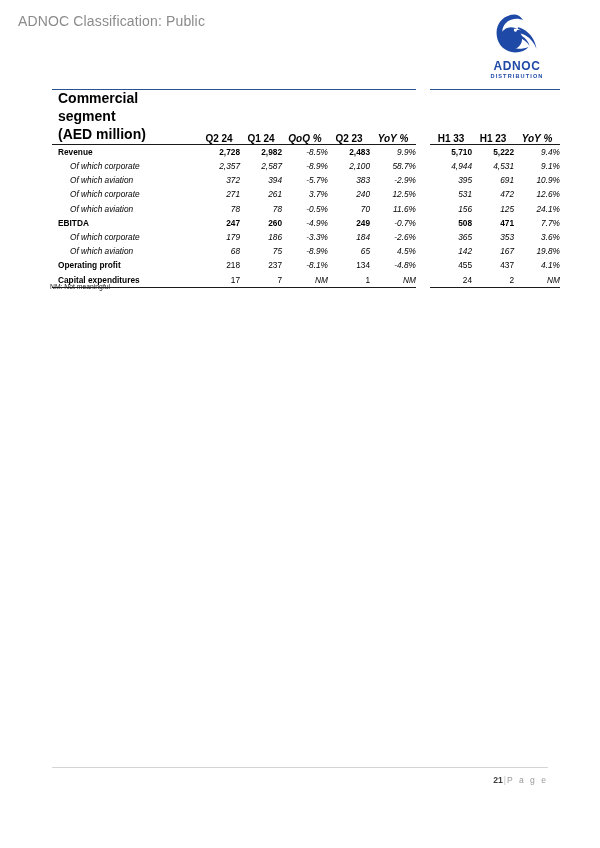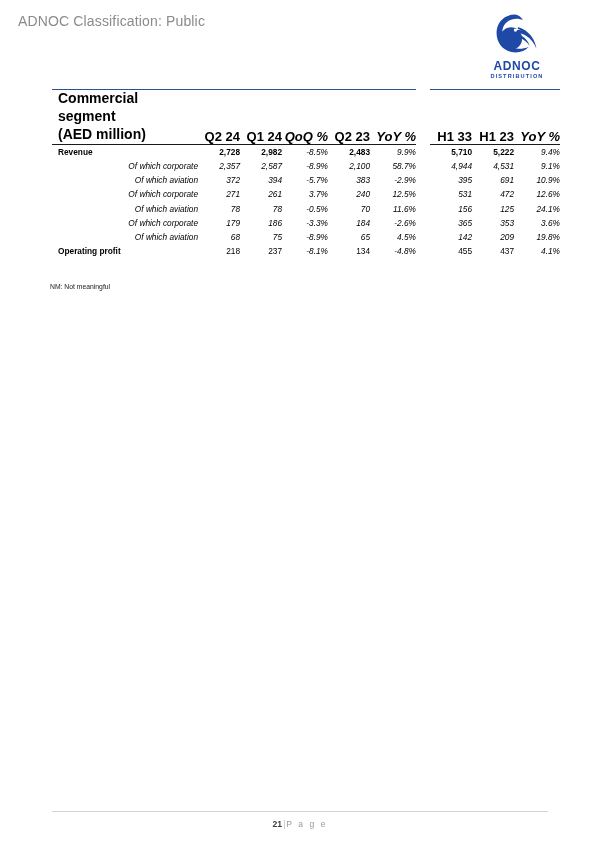--- a/index.html
+++ b/index.html
@@ -74,23 +74,23 @@
   table.fin col.c-pct      { width: 46px;  }
   table.fin col.c-gap      { width: 14px;  }
 
   table.fin th, table.fin td {
     padding: 0;
     vertical-align: bottom;
   }
 
   
   thead th {
-    font-size: 13px;
+    font-size: 10px;
     font-weight: bold;
-    text-align: right;
+    text-align: center;
     padding: 0 4px 3.5px 0;
     height: 24px;
     vertical-align: bottom;
     border-top: 1.6px solid #27538f;
     border-bottom: 1.3px solid #1a1a1a;
   }
   thead th.label-head {
     text-align: left;
     padding-left: 6px;
     line-height: 1.28;
@@ -112,21 +112,21 @@
     white-space: nowrap;
   }
   tbody td.label {
     text-align: left;
     padding-left: 6px;
   }
   tbody td.gapcol { border: none; }
 
   tr.major td           { font-weight: bold; margin-top: 40px; }
   tr.major td.label     { font-weight: bold; font-style: normal; }
-  tr.sub td             { font-style: italic; text-align: right; }
+  tr.sub td             { font-style: italic; }
   tr.sub td.label       { font-style: italic; padding-left: 18px; }
   tr.plain td.label     { font-weight: bold; font-style: normal; }
   tr.plain td.pct       { font-style: italic; }
   tr.major td.pct       { font-style: italic; font-weight: normal; }
   td.pct                { font-style: italic; }
 
   tbody tr.last-row td.bordered {
     border-bottom: 1.6px solid #1a1a1a;
   }
 
@@ -136,24 +136,24 @@
     top: 283px;
     font-size: 6.8px;
     color: #1a1a1a;
   }
 
   
   #page-footer {
     position: absolute;
     left: 52px;
     right: 52px;
-    top: 811px;
+    top: 767px;
     border-top: 1px solid #d4d4d4;
     padding-top: 7px;
-    text-align: center;
+    text-align: right;
     font-size: 8.6px;
     color: #9a9a9a;
   }
   #page-footer .pg-num {
     font-weight: bold;
     color: #3d3d3d;
     letter-spacing: 0;
   }
   #page-footer .pg-sep {
     color: #bfbfbf;
@@ -266,20 +266,32 @@
           <td class="bordered">78</td>
           <td class="bordered">78</td>
           <td class="bordered pct">-0.5%</td>
           <td class="bordered">70</td>
           <td class="bordered pct">11.6%</td>
           <td class="gapcol"></td>
           <td class="bordered">156</td>
           <td class="bordered">125</td>
           <td class="bordered pct">24.1%</td>
         </tr>
+        <tr class="major">
+          <td class="label bordered">EBITDA</td>
+          <td class="bordered">247</td>
+          <td class="bordered">260</td>
+          <td class="bordered pct">-4.9%</td>
+          <td class="bordered">249</td>
+          <td class="bordered pct">-0.7%</td>
+          <td class="gapcol"></td>
+          <td class="bordered">508</td>
+          <td class="bordered">471</td>
+          <td class="bordered pct">7.7%</td>
+        </tr>
         <tr class="sub">
           <td class="label bordered">Of which corporate</td>
           <td class="bordered">179</td>
           <td class="bordered">186</td>
           <td class="bordered pct">-3.3%</td>
           <td class="bordered">184</td>
           <td class="bordered pct">-2.6%</td>
           <td class="gapcol"></td>
           <td class="bordered">365</td>
           <td class="bordered">353</td>
@@ -287,35 +299,47 @@
         </tr>
         <tr class="sub">
           <td class="label bordered">Of which aviation</td>
           <td class="bordered">68</td>
           <td class="bordered">75</td>
           <td class="bordered pct">-8.9%</td>
           <td class="bordered">65</td>
           <td class="bordered pct">4.5%</td>
           <td class="gapcol"></td>
           <td class="bordered">142</td>
-          <td class="bordered">209</td>
+          <td class="bordered">167</td>
           <td class="bordered pct">19.8%</td>
         </tr>
         <tr class="plain">
           <td class="label bordered">Operating profit</td>
           <td class="bordered">218</td>
           <td class="bordered">237</td>
           <td class="bordered pct">-8.1%</td>
           <td class="bordered">134</td>
           <td class="bordered pct">-4.8%</td>
           <td class="gapcol"></td>
           <td class="bordered">455</td>
           <td class="bordered">437</td>
           <td class="bordered pct">4.1%</td>
         </tr>
+        <tr class="plain last-row">
+          <td class="label bordered">Capital expenditures</td>
+          <td class="bordered">17</td>
+          <td class="bordered">7</td>
+          <td class="bordered pct">NM</td>
+          <td class="bordered">1</td>
+          <td class="bordered pct">NM</td>
+          <td class="gapcol"></td>
+          <td class="bordered">24</td>
+          <td class="bordered">2</td>
+          <td class="bordered pct">NM</td>
+        </tr>
       </tbody>
   </table>
 </div>
 
 <div id="table-footnote">NM: Not meaningful</div>
 
 <div id="page-footer">
   <span class="pg-num">21</span><span class="pg-sep">|</span><span class="pg-word">P a g e</span>
 </div>
 

